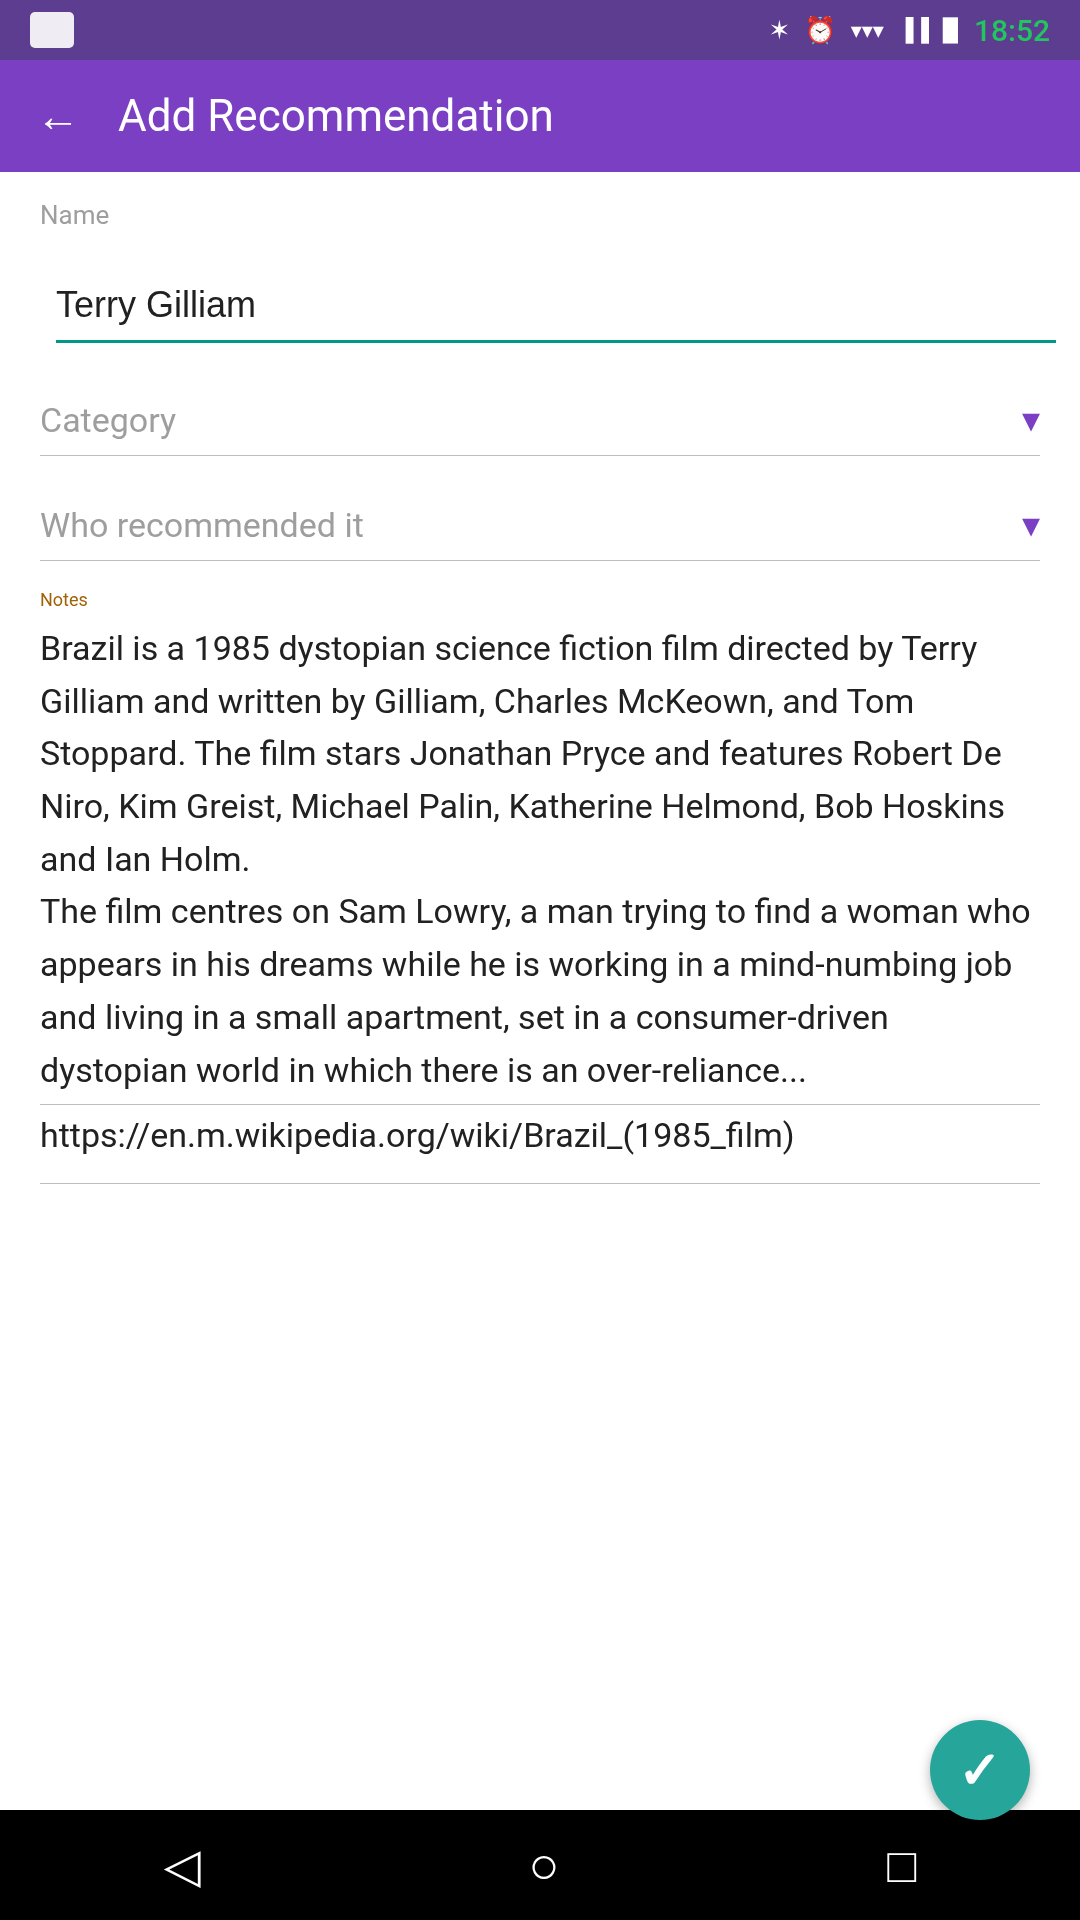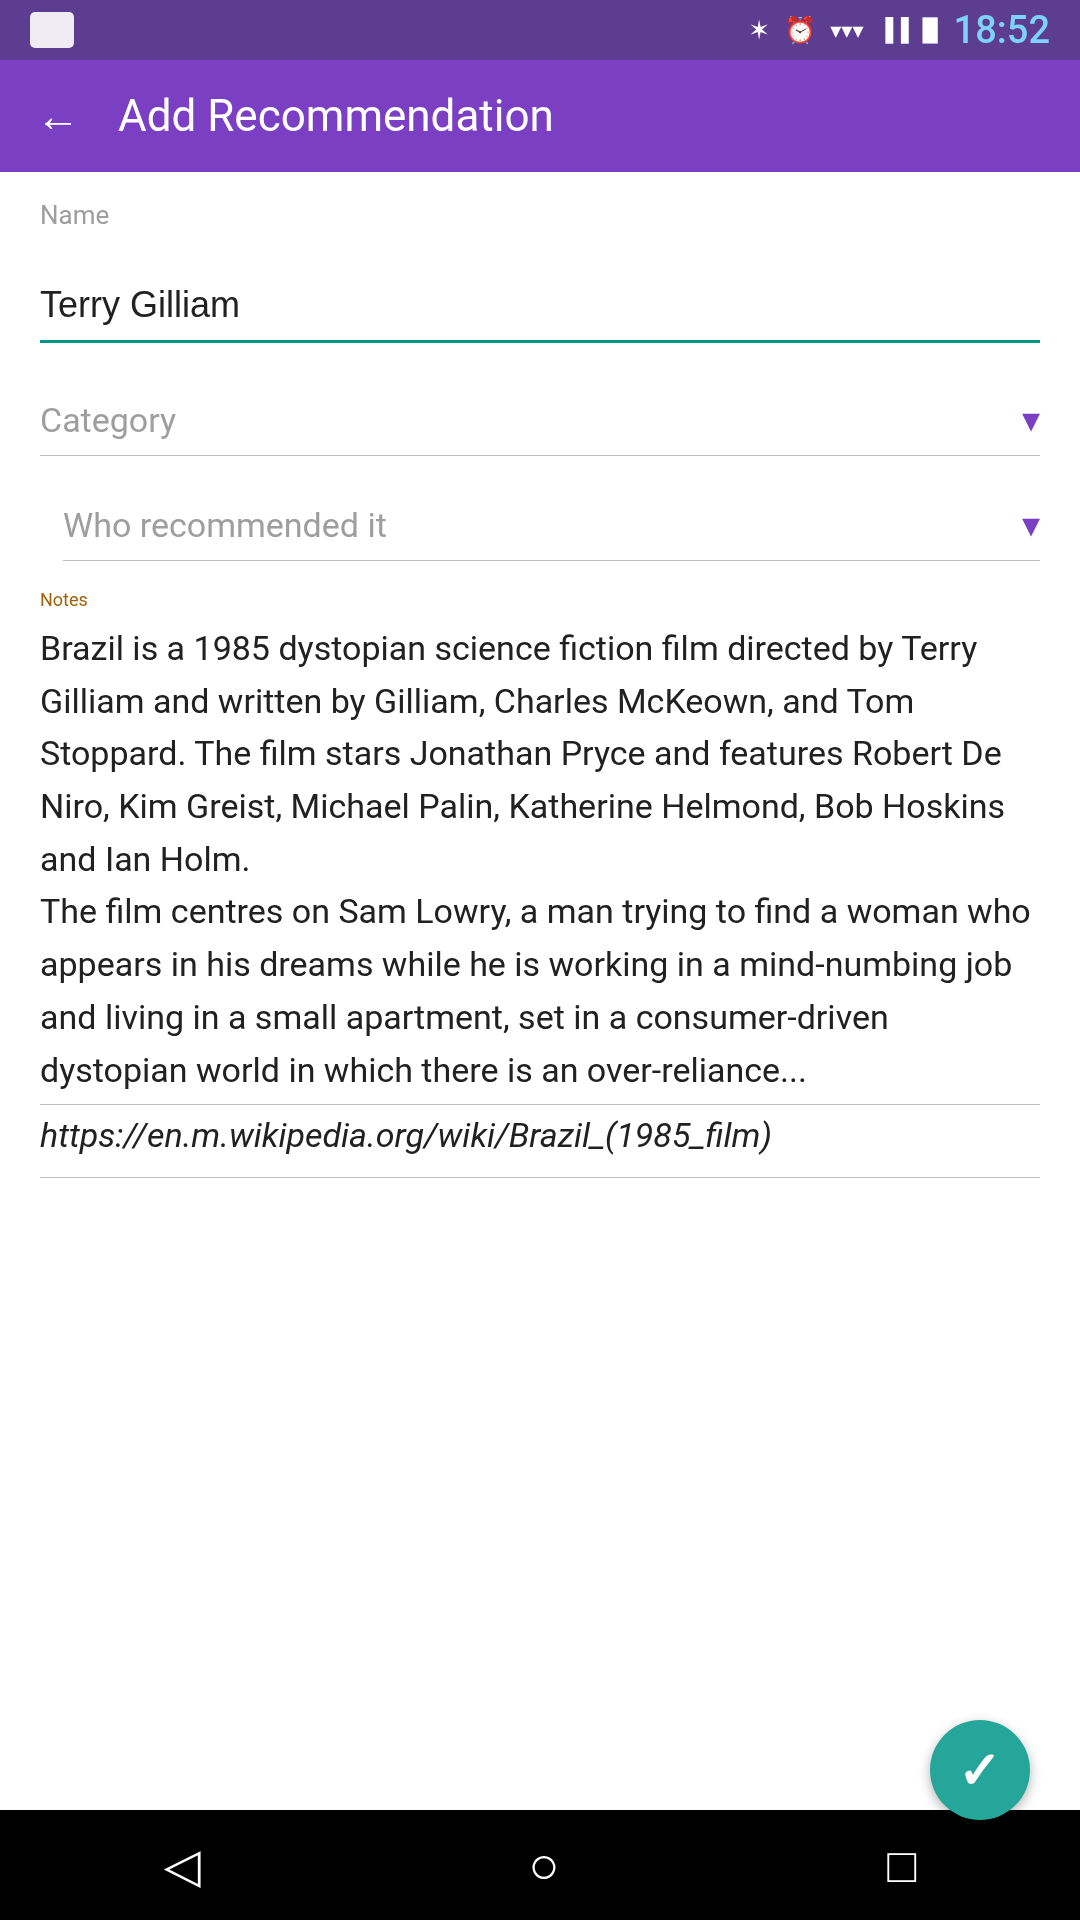--- a/index.html
+++ b/index.html
@@ -37,22 +37,22 @@
     .status-bar-right {
       display: flex;
       align-items: center;
       gap: 14px;
       color: white;
       font-size: 28px;
       font-weight: 500;
     }
 
     .time {
-      color: #7dd3fc;
-      font-size: 38px;
+      color: #22c55e;
+      font-size: 30px;
       font-weight: 500;
     }
 
     
     .toolbar {
       background: #7B3FC4;
       height: 112px;
       display: flex;
       align-items: center;
       padding: 0 28px;
@@ -96,20 +96,21 @@
     .field-value {
       font-size: 36px;
       color: #212121;
       padding: 10px 0 14px 0;
       border-bottom: 2px solid #9e9e9e;
       width: 100%;
     }
 
     .field-value.active-border {
       border-bottom: 3px solid #009688;
+      margin-left: 16px;
     }
 
     .dropdown-field {
       display: flex;
       align-items: center;
       justify-content: space-between;
       padding: 18px 0 14px 0;
       border-bottom: 1px solid #bdbdbd;
       cursor: pointer;
       margin-top: 8px;
@@ -143,25 +144,24 @@
     .website-label {
       font-size: 26px;
       color: #9e9e9e;
       padding-top: 28px;
       padding-bottom: 8px;
     }
 
     .website-value {
       font-size: 34px;
       color: #212121;
-      padding: 10px 0 22px 0;
+      padding: 10px 0 28px 0;
       border-bottom: 1px solid #bdbdbd;
       width: 100%;
       padding-right: 120px;
-      font-style: italic;
     }
 
     .fab {
       position: fixed;
       bottom: 100px;
       right: 50px;
       width: 100px;
       height: 100px;
       background: #26a69a;
       border-radius: 50%;
@@ -223,21 +223,21 @@
 
   <div class="field-group">
     <input type="text" class="field-value active-border" style="border-top: none; border-right: none; border-left: none; border-image: initial; border-bottom: 3px solid rgb(0, 150, 136); outline: none; font-size: 36px; color: rgb(33, 33, 33); width: 100%; background: transparent;" value="Terry Gilliam">
   </div>
 
   <div class="dropdown-field" style="margin-top:30px;text-align:right;">
     <span class="dropdown-placeholder">Category</span>
     <span class="dropdown-arrow">▾</span>
   </div>
 
-  <div class="dropdown-field" style="margin-top:30px;margin-left:23px;">
+  <div class="dropdown-field" style="margin-top:30px;">
     <span class="dropdown-placeholder">Who recommended it</span>
     <span class="dropdown-arrow">▾</span>
   </div>
 
   <div>
     <div class="notes-label">Notes</div>
     <div class="notes-content" style="white-space:pre-line;">Brazil is a 1985 dystopian science fiction film directed by Terry Gilliam and written by Gilliam, Charles McKeown, and Tom Stoppard. The film stars Jonathan Pryce and features Robert De Niro, Kim Greist, Michael Palin, Katherine Helmond, Bob Hoskins and Ian Holm.
 The film centres on Sam Lowry, a man trying to find a woman who appears in his dreams while he is working in a mind-numbing job and living in a small apartment, set in a consumer-driven dystopian world in which there is an over-reliance...</div>
   </div>
 

